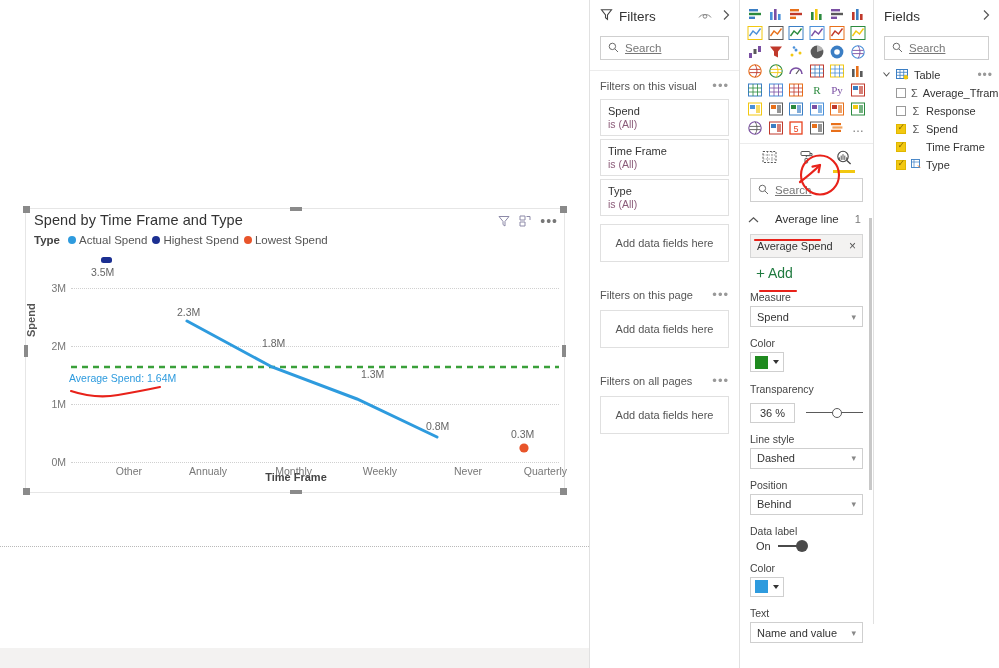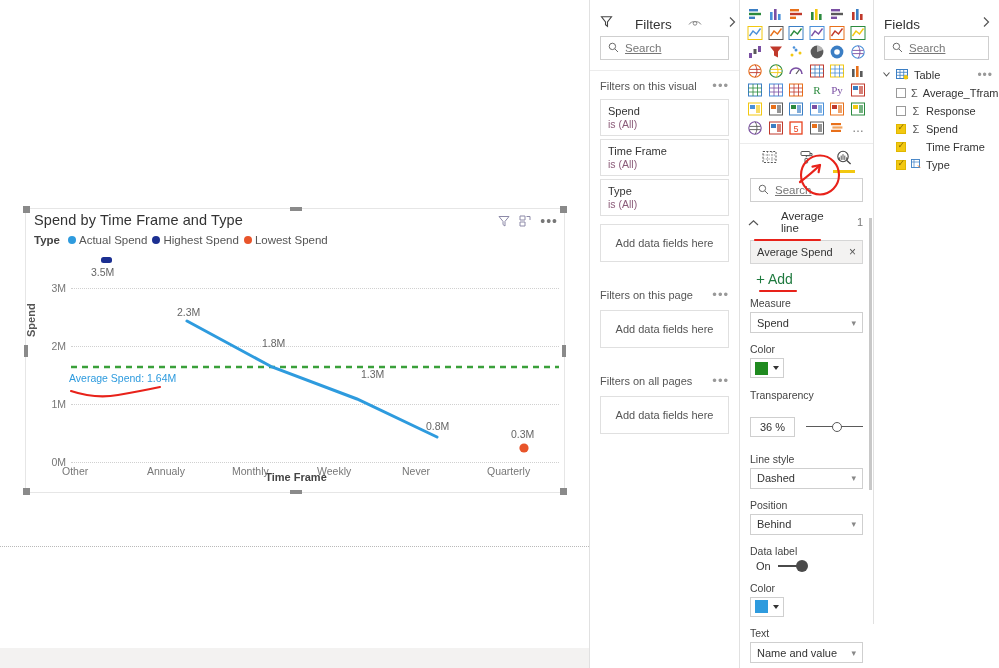--- a/index.html
+++ b/index.html
@@ -54,28 +54,28 @@
     position: absolute; left: -1px; top: 128px;
     transform: rotate(-90deg); transform-origin: left top;
     font-size: 11px; color: #555; font-weight: bold;
     white-space: nowrap;
   }
   .xlabel {
     position: absolute; left: 0; top: 262px; width: 540px; text-align: center;
     font-size: 11px; color: #444; font-weight: bold;
   }
   .ytick { position: absolute; width: 28px; text-align: right; font-size: 10.5px; color: #777; }
-  .xtick { position: absolute; width: 80px; text-align: left; font-size: 10.5px; color: #777; }
+  .xtick { position: absolute; width: 80px; text-align: right; font-size: 10.5px; color: #777; }
   .gridline { position: absolute; left: 45px; width: 488px; height: 0; border-top: 1px dotted #d0d0d0; }
   .dlabel { position: absolute; font-size: 10.5px; color: #666; white-space: nowrap; }
   .avglabel { position: absolute; font-size: 10.5px; color: #2e9bde; white-space: nowrap; }
 
   
   #filters { position: absolute; left: 589px; top: 0; width: 150px; height: 668px; background: #fff; border-left: 1px solid #e1e1e1; }
-  .pane-head { display: flex; align-items: flex-end; height: 32px; padding: 0 8px 0 10px; gap: 16px; }
+  .pane-head { display: flex; align-items: center; height: 32px; padding: 0 8px 0 10px; }
   .pane-title { font-size: 13.5px; color: #333; flex: 1; }
   .pane-head .ico { color: #888; cursor: pointer; }
   .searchbox {
     margin: 4px 10px 0 10px; height: 24px; border: 1px solid #cfcfcf; background: #fff;
     display: flex; align-items: center; gap: 6px; padding: 0 7px;
     font-size: 11.5px; color: #767676; text-decoration: underline;
   }
   .sec-sep { margin: 10px 0 0 0; border-top: 1px solid #ececec; }
   .sec-head { display: flex; align-items: center; padding: 9px 10px 4px 10px; }
   .sec-head .t { flex: 1; font-size: 11px; color: #555; }
@@ -105,34 +105,34 @@
   }
   .tabrow .tb { cursor: pointer; position: relative; }
   .tab-underline { position: absolute; left: 50%; transform: translateX(-50%); bottom: -4px; width: 22px; height: 3px; background: #f2c811; }
   .plabel { font-size: 10.5px; color: #444; margin: 10px 10px 3px 10px; }
   .pselect {
     margin: 0 10px; height: 21px; border: 1px solid #cfcfcf; background: #fff;
     display: flex; align-items: center; padding: 0 6px; font-size: 11px; color: #333;
   }
   .pselect .cv { flex: 1; }
   .pselect .cz { color: #888; font-size: 9px; }
-  .accordion { display: flex; align-items: center; gap: 22px; padding: 8px 10px 4px 8px; position: relative; }
+  .accordion { display: flex; align-items: center; gap: 16px; padding: 8px 10px 4px 8px; position: relative; }
   .accordion .at { font-size: 11.5px; color: #333; }
   .accordion .ac { font-size: 11px; color: #777; }
   .chip {
     margin: 2px 10px; border: 1px solid #d6d6d6; background: #f3f2f1; height: 24px;
     display: flex; align-items: center; padding: 0 6px; font-size: 11px; color: #333;
   }
   .chip .cn { flex: 1; }
   .chip-x { color: #555; font-size: 12px; cursor: pointer; margin-left: 4px; }
   .addbtn { display: flex; align-items: center; gap: 3px; margin: 7px 0 0 16px; font-size: 14px; color: #1f7a3f; cursor: pointer; position: relative; }
   .swatchbox { margin: 0 10px; display: inline-flex; align-items: center; border: 1px solid #cfcfcf; background: #fff; height: 20px; padding: 0 4px; gap: 5px; }
   .swatch { width: 13px; height: 13px; }
   .caret { width: 0; height: 0; border-left: 3.5px solid transparent; border-right: 3.5px solid transparent; border-top: 4px solid #333; }
-  .transrow { display: flex; align-items: center; gap: 11px; margin: 16px 10px; }
+  .transrow { display: flex; align-items: center; gap: 11px; margin: 8px 10px; }
   .numbox { border: 1px solid #cfcfcf; height: 20px; width: 45px; display: flex; align-items: center; justify-content: center; gap: 3px; font-size: 11px; color: #333; }
   .slider { position: relative; flex: 1; height: 14px; }
   .slider .track { position: absolute; left: 0; right: 0; top: 6px; height: 1.5px; background: #5a5a5a; }
   .slider .knob { position: absolute; top: 2px; left: 46%; width: 10px; height: 10px; border-radius: 50%; border: 1.6px solid #5a5a5a; background: #fff; }
   .togglerow { display: flex; align-items: center; gap: 7px; margin: 3px 0 0 16px; }
   .togglerow .tl { font-size: 11px; color: #333; }
   .toggle { position: relative; width: 30px; height: 12px; }
   .toggle .tline { position: absolute; left: 0; top: 5px; width: 22px; height: 2px; background: #4a4a4a; }
   .toggle .tknob { position: absolute; right: 0; top: 0; width: 12px; height: 12px; border-radius: 50%; background: #4a4a4a; }
   .vscroll { position: absolute; right: 1px; top: 218px; width: 3px; height: 272px; background: #c8c8c8; }

